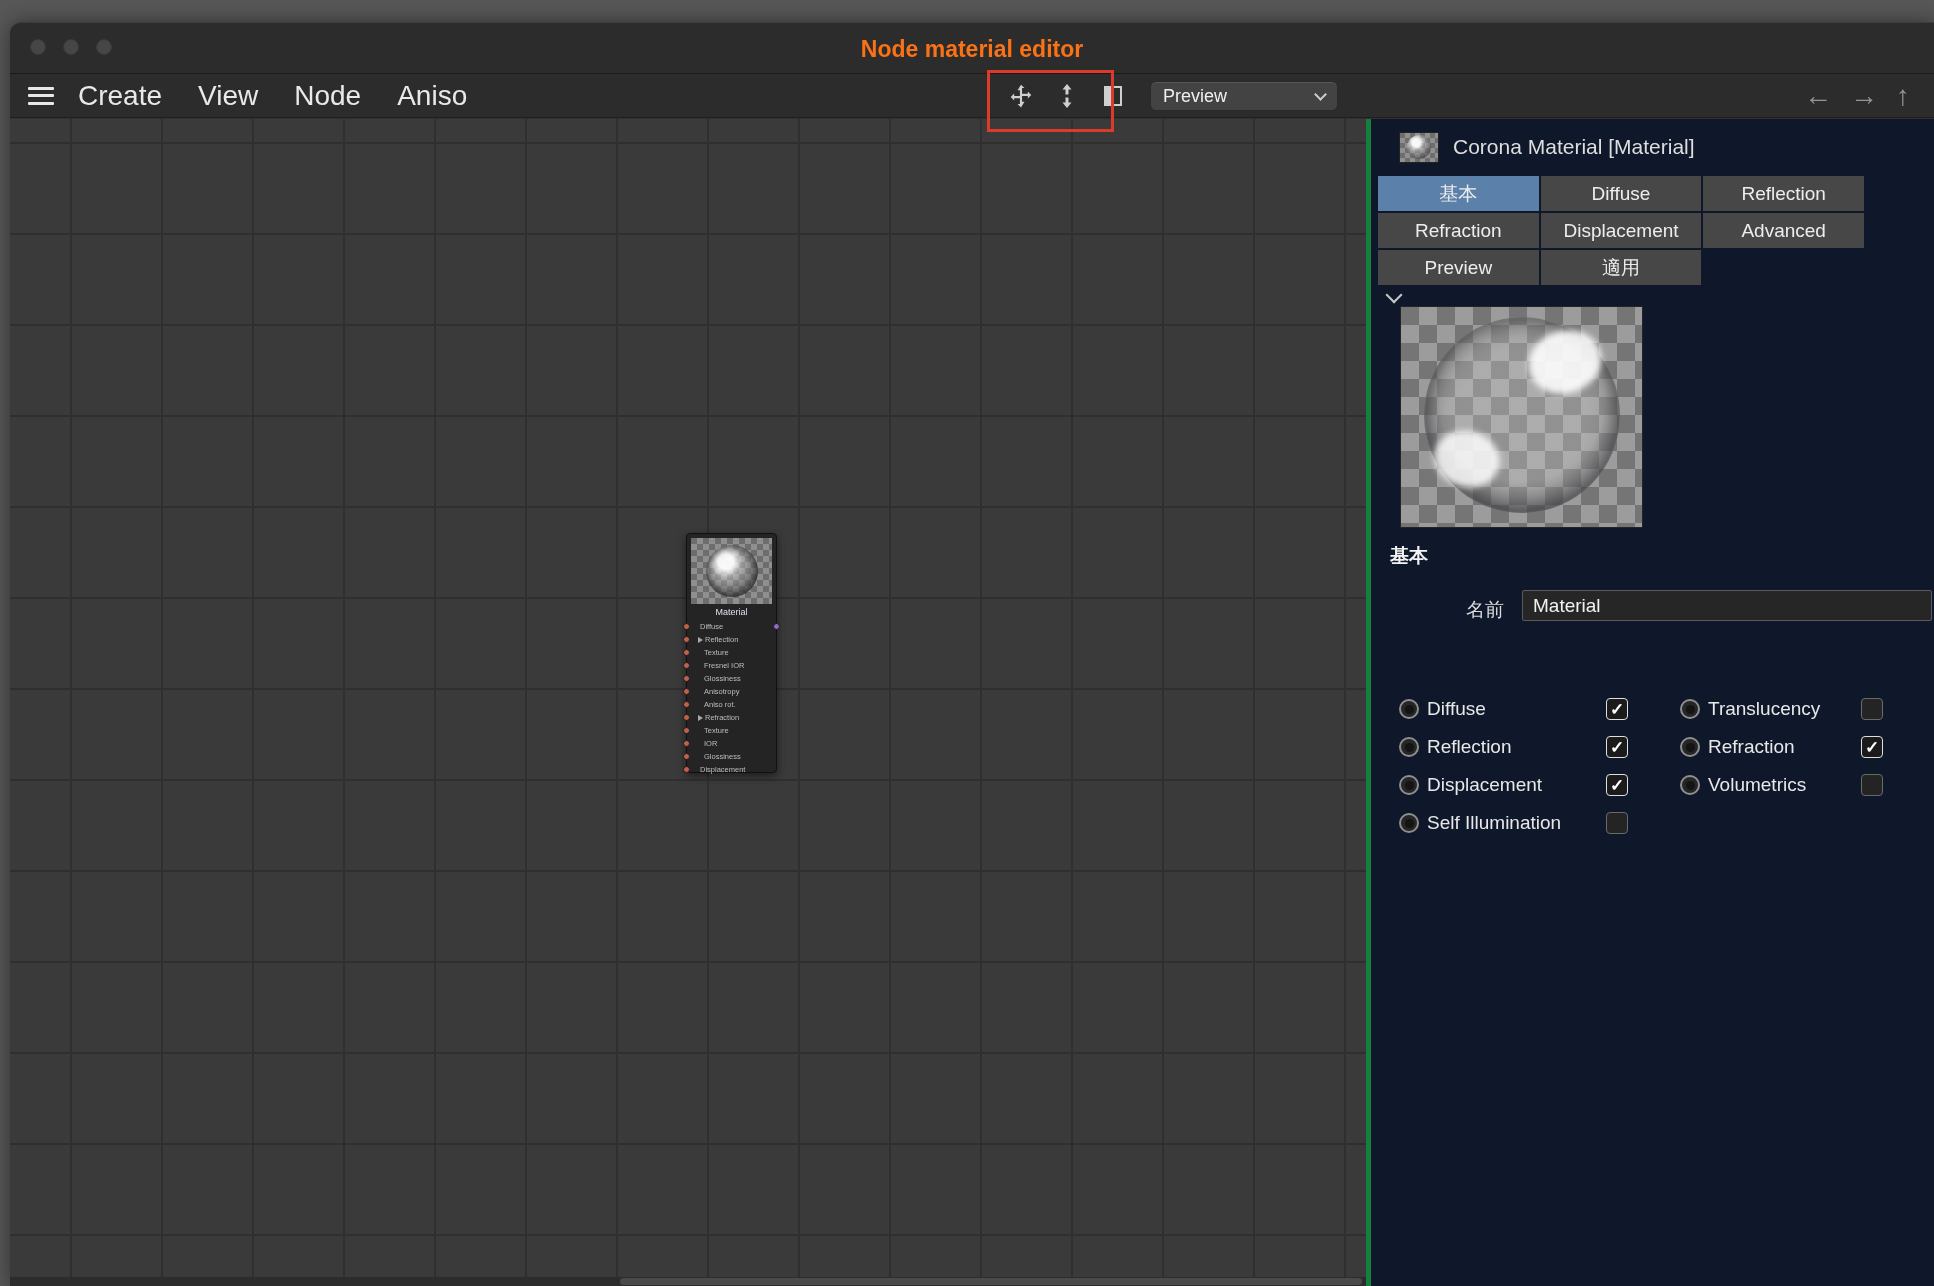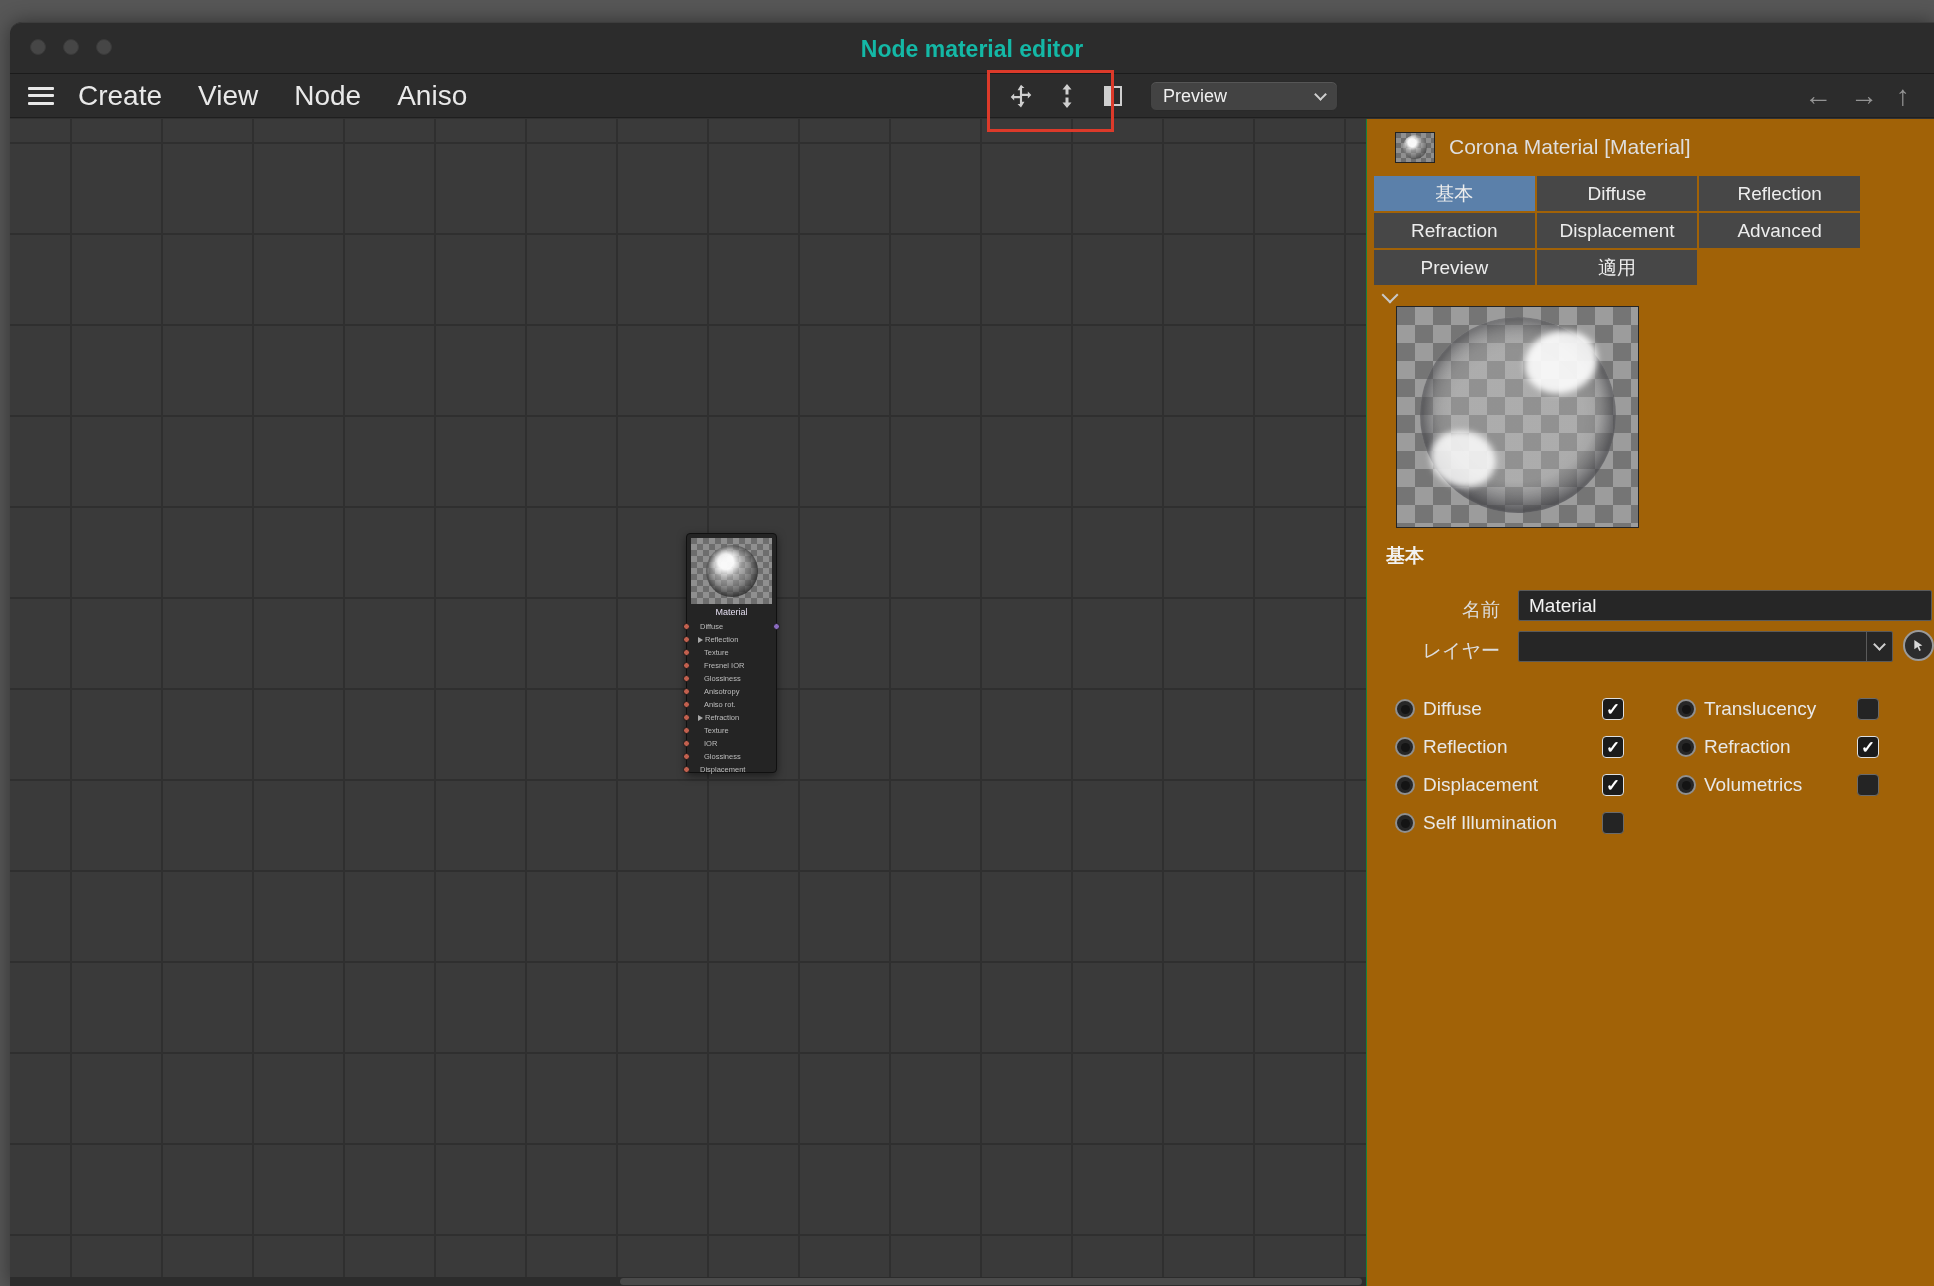--- a/index.html
+++ b/index.html
@@ -8,21 +8,21 @@
 
   .window{position:absolute;left:10px;top:22px;right:0;bottom:0;background:#313131;
     border-top-left-radius:12px;overflow:hidden;box-shadow:0 0 20px rgba(0,0,0,.45);}
 
   
   .titlebar{position:relative;height:52px;background:#2c2c2c;border-bottom:1px solid #1b1b1b;
     border-top:1px solid #3d3d3d;border-top-left-radius:12px;}
   .traffic{position:absolute;left:20px;top:16px;display:flex;gap:17px;}
   .traffic span{width:16px;height:16px;border-radius:50%;background:#464646;border:1px solid #3a3a3a;display:block;}
   .win-title{position:absolute;left:0;right:0;top:0;height:52px;line-height:52px;text-align:center;
-    font-size:23px;font-weight:bold;color:#14b8a6;}
+    font-size:23px;font-weight:bold;color:#f97316;}
 
   
   .menubar{position:relative;height:44px;background:#2c2c2c;border-bottom:1px solid #1f1f1f;
     display:flex;align-items:center;}
   .hamburger{width:26px;height:18px;margin:0 24px 0 18px;display:flex;flex-direction:column;justify-content:space-between;cursor:pointer;}
   .hamburger i{display:block;height:3px;background:#e8e8e8;border-radius:1px;}
   .menu-item{color:#e9e9e9;font-size:28px;margin-right:36px;cursor:default;}
 
   .tool-icons{position:absolute;left:996px;top:0;height:44px;display:flex;align-items:center;gap:16px;}
   .tool-btn{width:30px;height:30px;display:flex;align-items:center;justify-content:center;}
@@ -63,21 +63,21 @@
   .port-row.sub{padding-left:15px;}
   .port-dot{position:absolute;left:-4px;top:3px;width:7px;height:7px;border-radius:50%;
     background:#c2604e;border:1px solid #1a1a1a;}
   .twisty{display:inline-block;width:0;height:0;margin-right:2px;}
   .port-row[data-expand="true"] .twisty{border-left:5px solid #a8a8a8;border-top:3px solid transparent;border-bottom:3px solid transparent;}
   .port-label{font-size:7.5px;color:#bdbdbd;white-space:nowrap;}
   .out-dot{position:absolute;right:-4px;top:3px;width:7px;height:7px;border-radius:50%;
     background:#8a6bbf;border:1px solid #1a1a1a;}
 
   
-  .panel{position:absolute;left:1356px;top:97px;right:0;bottom:0;background:#a16207;border-left:1px solid #15803d;}
+  .panel{position:absolute;left:1356px;top:97px;right:0;bottom:0;background:#0f172a;border-left:5px solid #15803d;}
   .panel-header{position:absolute;left:28px;top:8px;height:40px;display:flex;align-items:center;gap:14px;}
   .mat-icon{width:40px;height:31px;position:relative;background:repeating-conic-gradient(#909090 0 90deg,#6e6e6e 0 180deg);
     background-size:10px 10px;overflow:hidden;border:1px solid #222;}
   .mat-icon::after{content:"";position:absolute;left:50%;top:50%;width:24px;height:24px;margin:-12px 0 0 -12px;border-radius:50%;
     background:radial-gradient(circle at 38% 32%,rgba(255,255,255,.95) 0 18%,rgba(225,225,225,.35) 36%,rgba(55,55,55,.6) 78%);}
   .panel-header .txt{color:#dedede;font-size:21px;}
 
   .tabs{position:absolute;left:7px;top:57px;width:486px;display:grid;
     grid-template-columns:repeat(3,1fr);grid-auto-rows:35px;gap:2px;}
   .tab{background:#474747;color:#ededed;font-size:19px;display:flex;align-items:center;justify-content:center;cursor:default;}
@@ -284,34 +284,20 @@
       <div class="sphere"></div>
     </div>
 
     <div class="section-label">基本</div>
 
     <div class="form-row row-name">
       <span class="flabel">名前</span>
       <input class="text-input" value="Material" style="">
     </div>
 
-    <div class="form-row row-layer">
-      <span class="flabel">レイヤー</span>
-      <div class="combo">
-        <span class="val"></span>
-        <span class="dd">
-            <span class="chev"></span>
-          </span>
-      </div>
-      <span class="picker-btn">
-        <svg width="16" height="16" viewBox="0 0 24 24">
-            <path d="M5 3l12 8.2-5 1.2 2.8 6-2.3 1.1-2.8-6L5 17z" fill="#d8d8d8"></path>
-          </svg>
-      </span>
-    </div>
 
     <div class="channels">
 
       <div class="ch-row">
         <span class="channel-radio"></span>
         <span class="channel-label">Diffuse</span>
         <span class="checkbox" data-checked="true"></span>
         <span></span>
         <span class="channel-radio"></span>
         <span class="channel-label">Translucency</span>

